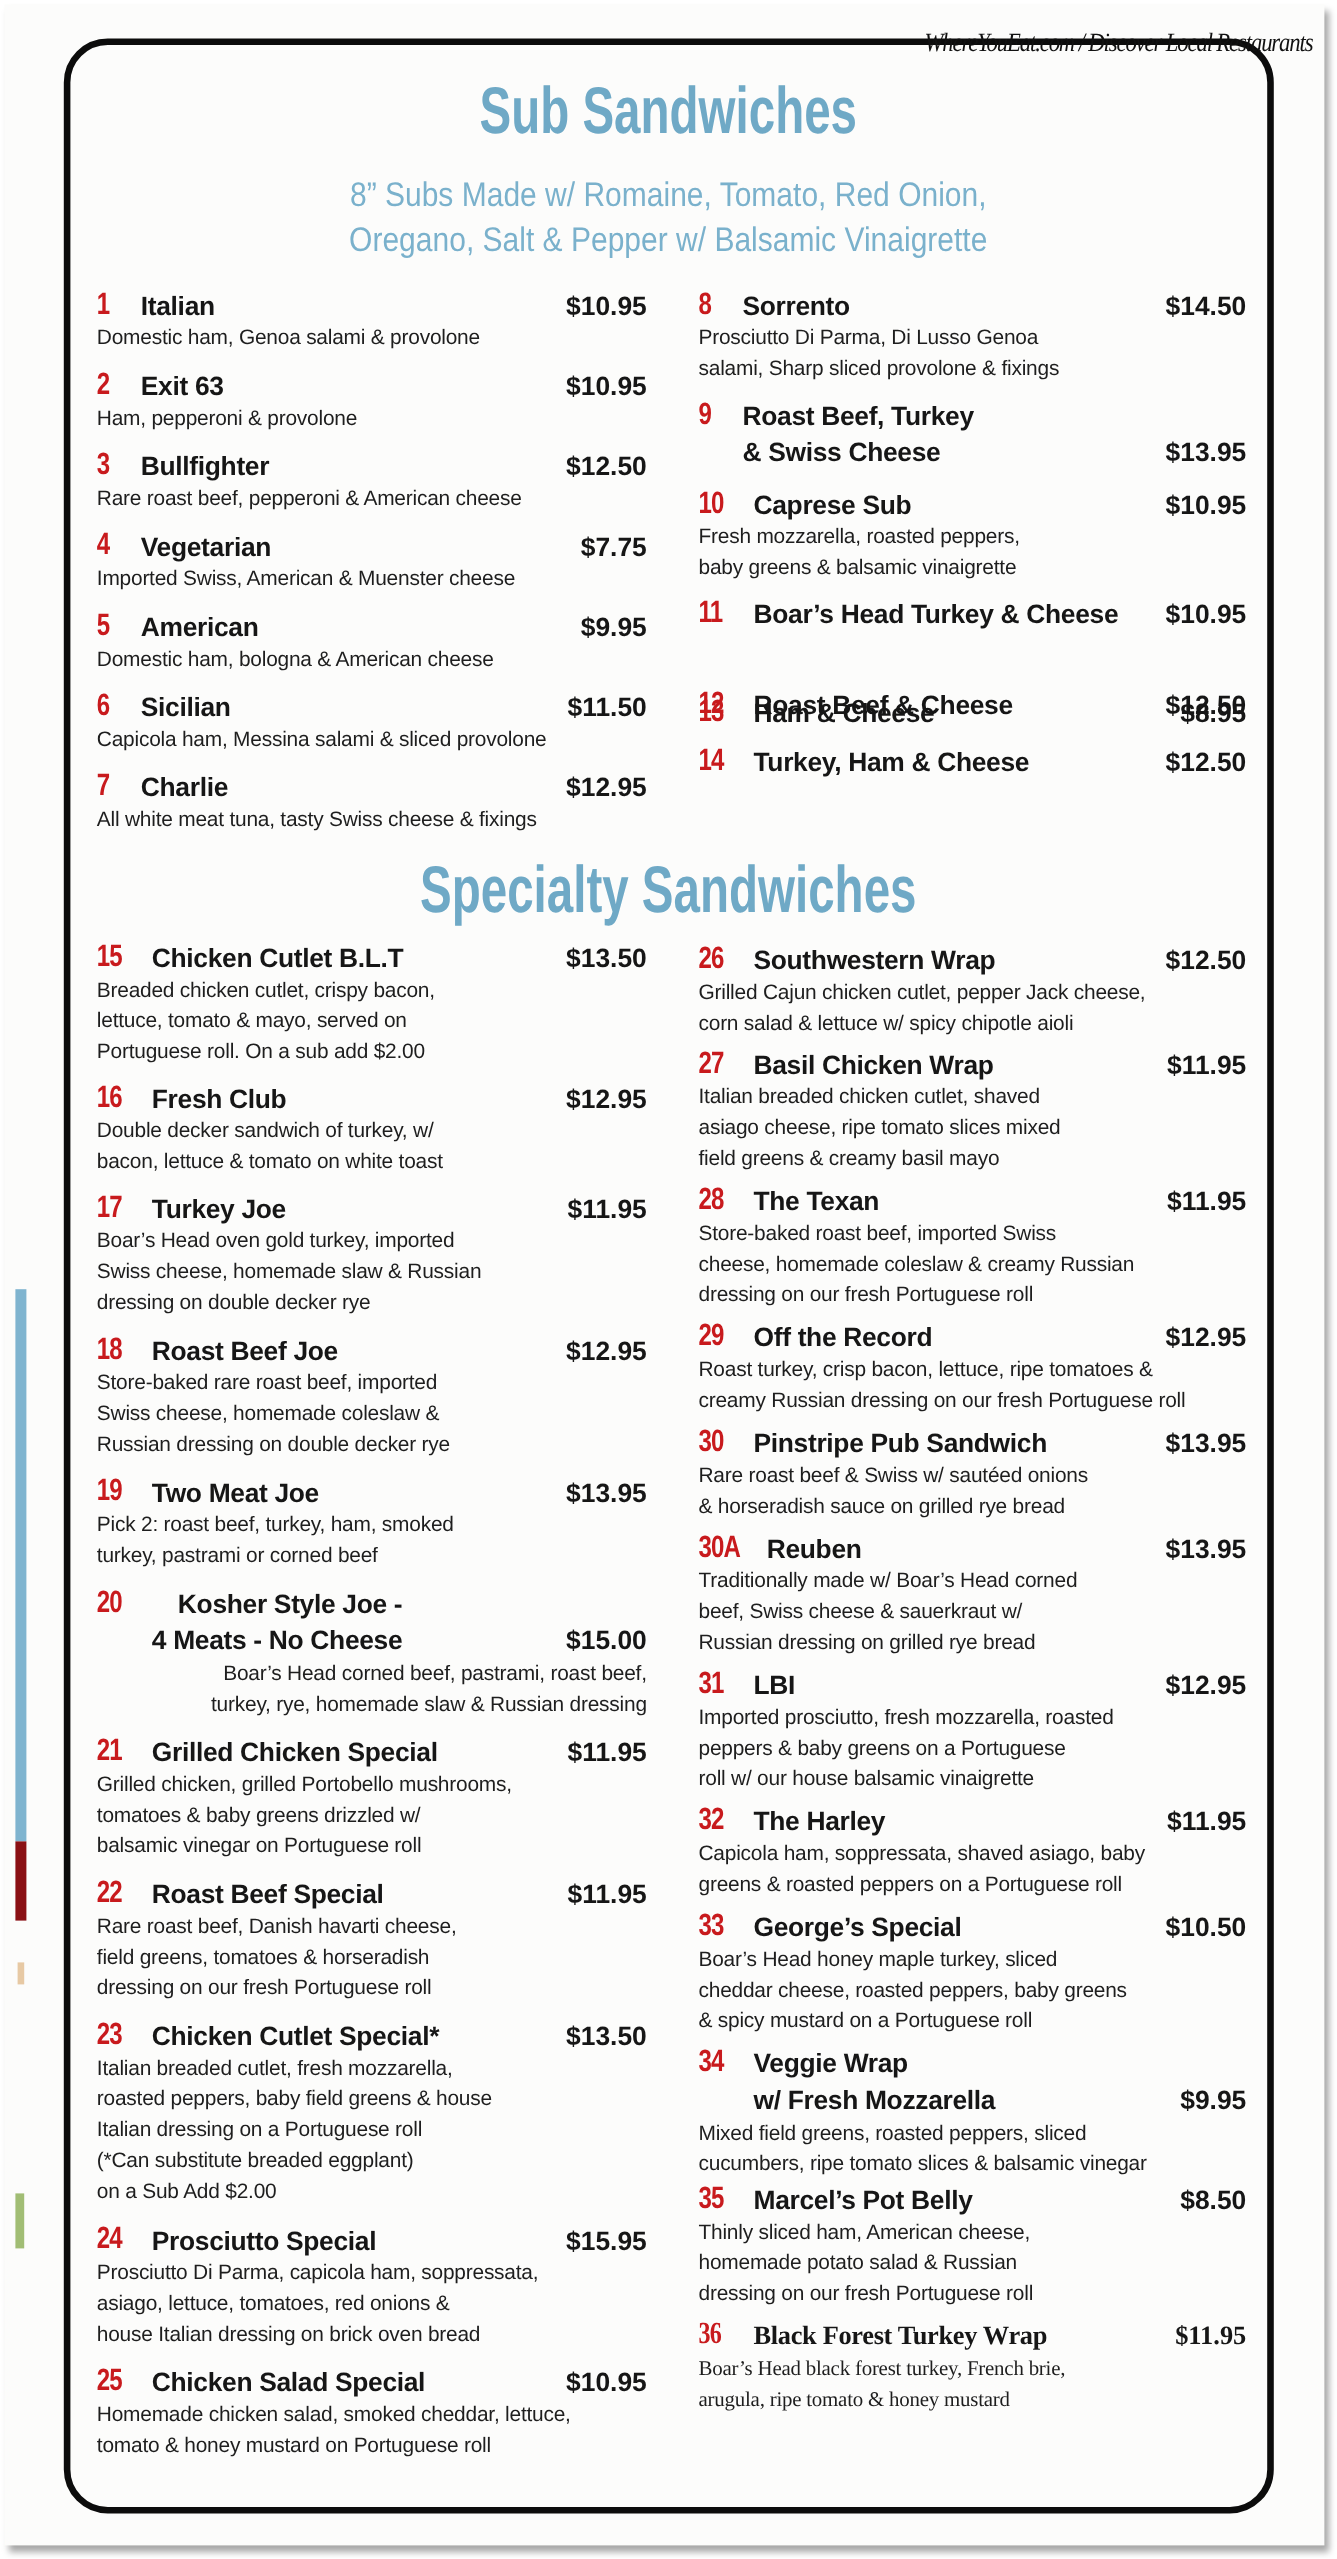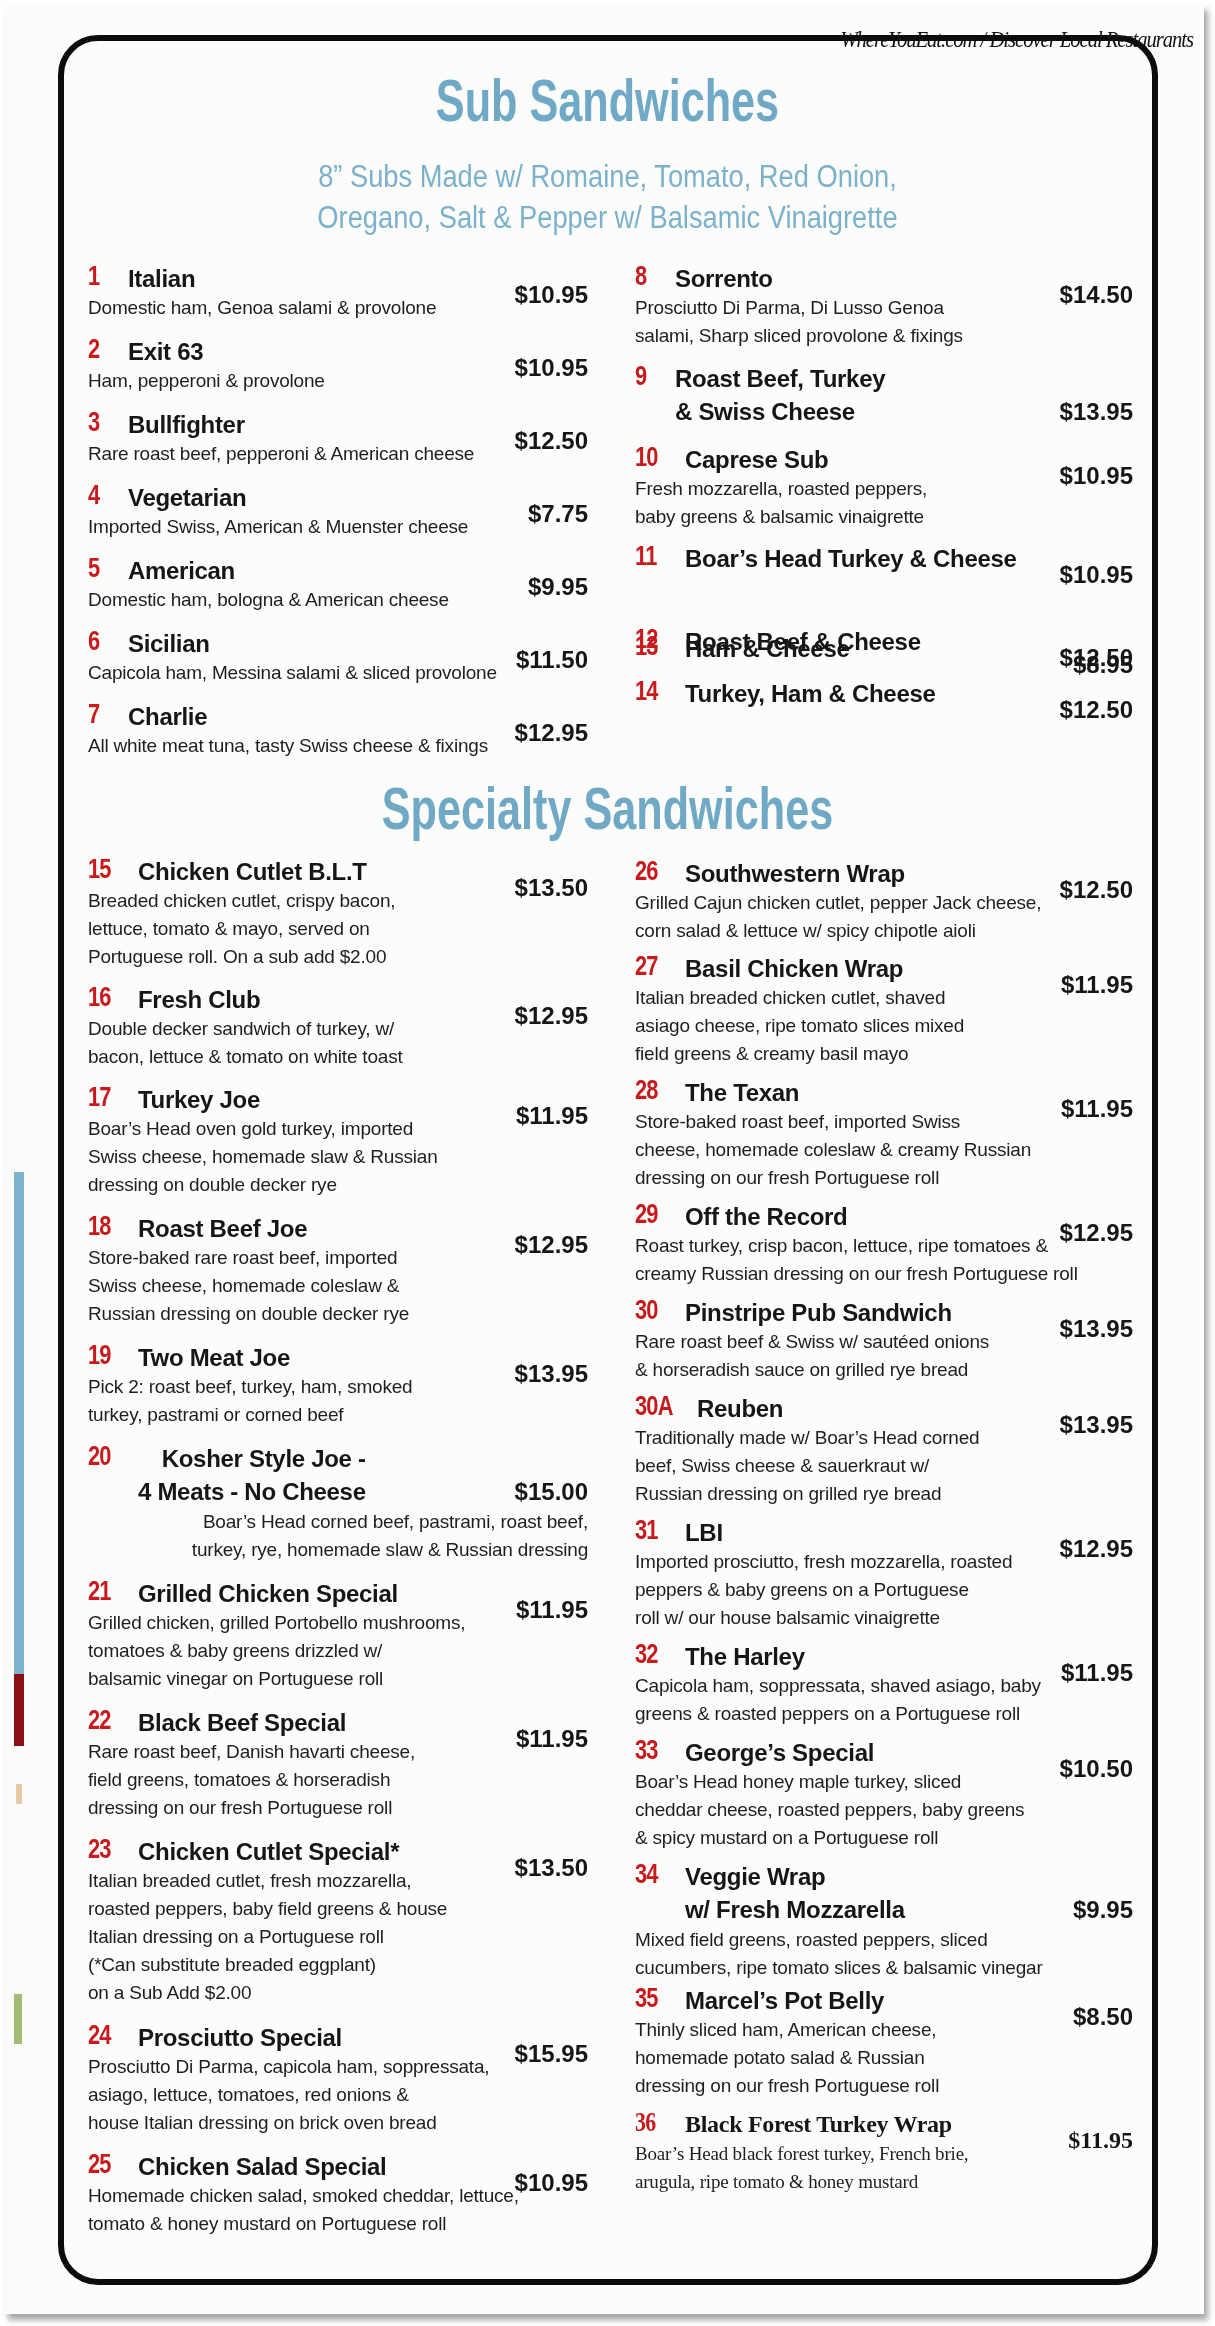--- a/index.html
+++ b/index.html
@@ -58,21 +58,21 @@
   }
   .name {
     position: absolute; left: 40px; top: 0;
     font-weight: bold; font-size: 24px; line-height: 33px; white-space: nowrap;
     letter-spacing: -0.3px;
   }
   .name.wide-num { left: 50px; }
   .name.wider-num { left: 62px; }
   .name-line2 { display: block; }
   .price {
-    position: absolute; right: 0; top: 16px;
+    position: absolute; right: 0; top: 0;
     font-weight: bold; font-size: 24px; line-height: 33px; white-space: nowrap;
   }
   .price.bottom { top: 33px; }
   .desc {
     font-size: 19px; line-height: 28px; color: #1e1e1e; white-space: pre-line;
     letter-spacing: -0.2px;
   }
 </style>
 </head>
 <body>
@@ -273,21 +273,21 @@
         <span class="name wide-num">Grilled Chicken Special</span>
         <span class="price">$11.95</span>
       </div>
     <div class="desc">Grilled chicken, grilled Portobello mushrooms,
 tomatoes &amp; baby greens drizzled w/
 balsamic vinegar on Portuguese roll</div>
   </div>
   <div class="item" style="top:851px;">
     <div class="item-head">
         <span class="num">22</span>
-        <span class="name wide-num">Black Beef Special</span>
+        <span class="name wide-num">Roast Beef Special</span>
         <span class="price">$11.95</span>
       </div>
     <div class="desc">Rare roast beef, Danish havarti cheese,
 field greens, tomatoes &amp; horseradish
 dressing on our fresh Portuguese roll</div>
   </div>
   <div class="item" style="top:980px;">
     <div class="item-head">
         <span class="num">23</span>
         <span class="name wide-num">Chicken Cutlet Special*</span>

